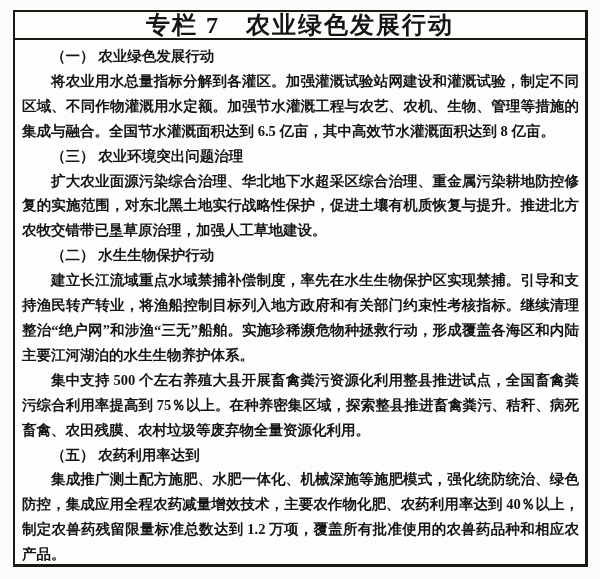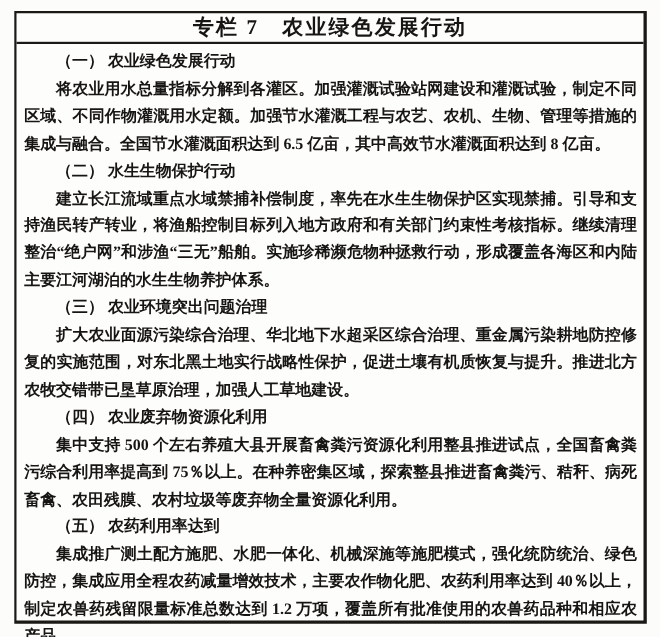--- a/index.html
+++ b/index.html
@@ -27,21 +27,21 @@
     border-bottom-width: 3px;
     background: #fdfdfc;
   }
   .panel-title {
     height: 28px;
     box-sizing: border-box;
     border-bottom: 2px solid #1b1916;
     display: flex;
     align-items: center;
     justify-content: center;
-    font-size: 19px;
+    font-size: 24px;
     font-weight: 700;
     letter-spacing: 2px;
     white-space: pre;
   }
   .panel-body {
     padding: 4px 6px 0 7px;
     font-size: 14.5px;
     line-height: 24.9px;
     font-weight: 600;
   }
@@ -61,31 +61,30 @@
 <div class="panel">
   <div class="panel-title">专栏 7　农业绿色发展行动</div>
   <div class="panel-body">
 
     <div class="section">
       <div class="sec-heading">（一） 农业绿色发展行动</div>
       <p class="sec-para">将农业用水总量指标分解到各灌区。加强灌溉试验站网建设和灌溉试验，制定不同区域、不同作物灌溉用水定额。加强节水灌溉工程与农艺、农机、生物、管理等措施的集成与融合。全国节水灌溉面积达到 6.5 亿亩，其中高效节水灌溉面积达到 8 亿亩。</p>
     </div>
 
     <div class="section">
+      <div class="sec-heading">（三） 农业环境突出问题治理</div>
+      <p class="sec-para">扩大农业面源污染综合治理、华北地下水超采区综合治理、重金属污染耕地防控修复的实施范围，对东北黑土地实行战略性保护，促进土壤有机质恢复与提升。推进北方农牧交错带已垦草原治理，加强人工草地建设。</p>
+    </div>
+
+    <div class="section">
       <div class="sec-heading">（二） 水生生物保护行动</div>
       <p class="sec-para">建立长江流域重点水域禁捕补偿制度，率先在水生生物保护区实现禁捕。引导和支持渔民转产转业，将渔船控制目标列入地方政府和有关部门约束性考核指标。继续清理整治“绝户网”和涉渔“三无”船舶。实施珍稀濒危物种拯救行动，形成覆盖各海区和内陆主要江河湖泊的水生生物养护体系。</p>
     </div>
 
     <div class="section">
-      <div class="sec-heading">（三） 农业环境突出问题治理</div>
-      <p class="sec-para">扩大农业面源污染综合治理、华北地下水超采区综合治理、重金属污染耕地防控修复的实施范围，对东北黑土地实行战略性保护，促进土壤有机质恢复与提升。推进北方农牧交错带已垦草原治理，加强人工草地建设。</p>
-    </div>
-
-    <div class="section">
-      <div class="sec-heading">（四） 农业废弃物资源化利用</div>
       <p class="sec-para">集中支持 500 个左右养殖大县开展畜禽粪污资源化利用整县推进试点，全国畜禽粪污综合利用率提高到 75％以上。在种养密集区域，探索整县推进畜禽粪污、秸秆、病死畜禽、农田残膜、农村垃圾等废弃物全量资源化利用。</p>
     </div>
 
     <div class="section">
       <div class="sec-heading">（五） 农药利用率达到</div>
       <p class="sec-para">集成推广测土配方施肥、水肥一体化、机械深施等施肥模式，强化统防统治、绿色防控，集成应用全程农药减量增效技术，主要农作物化肥、农药利用率达到 40％以上，制定农兽药残留限量标准总数达到 1.2 万项，覆盖所有批准使用的农兽药品种和相应农产品。</p>
     </div>
 
   </div>
 </div>

